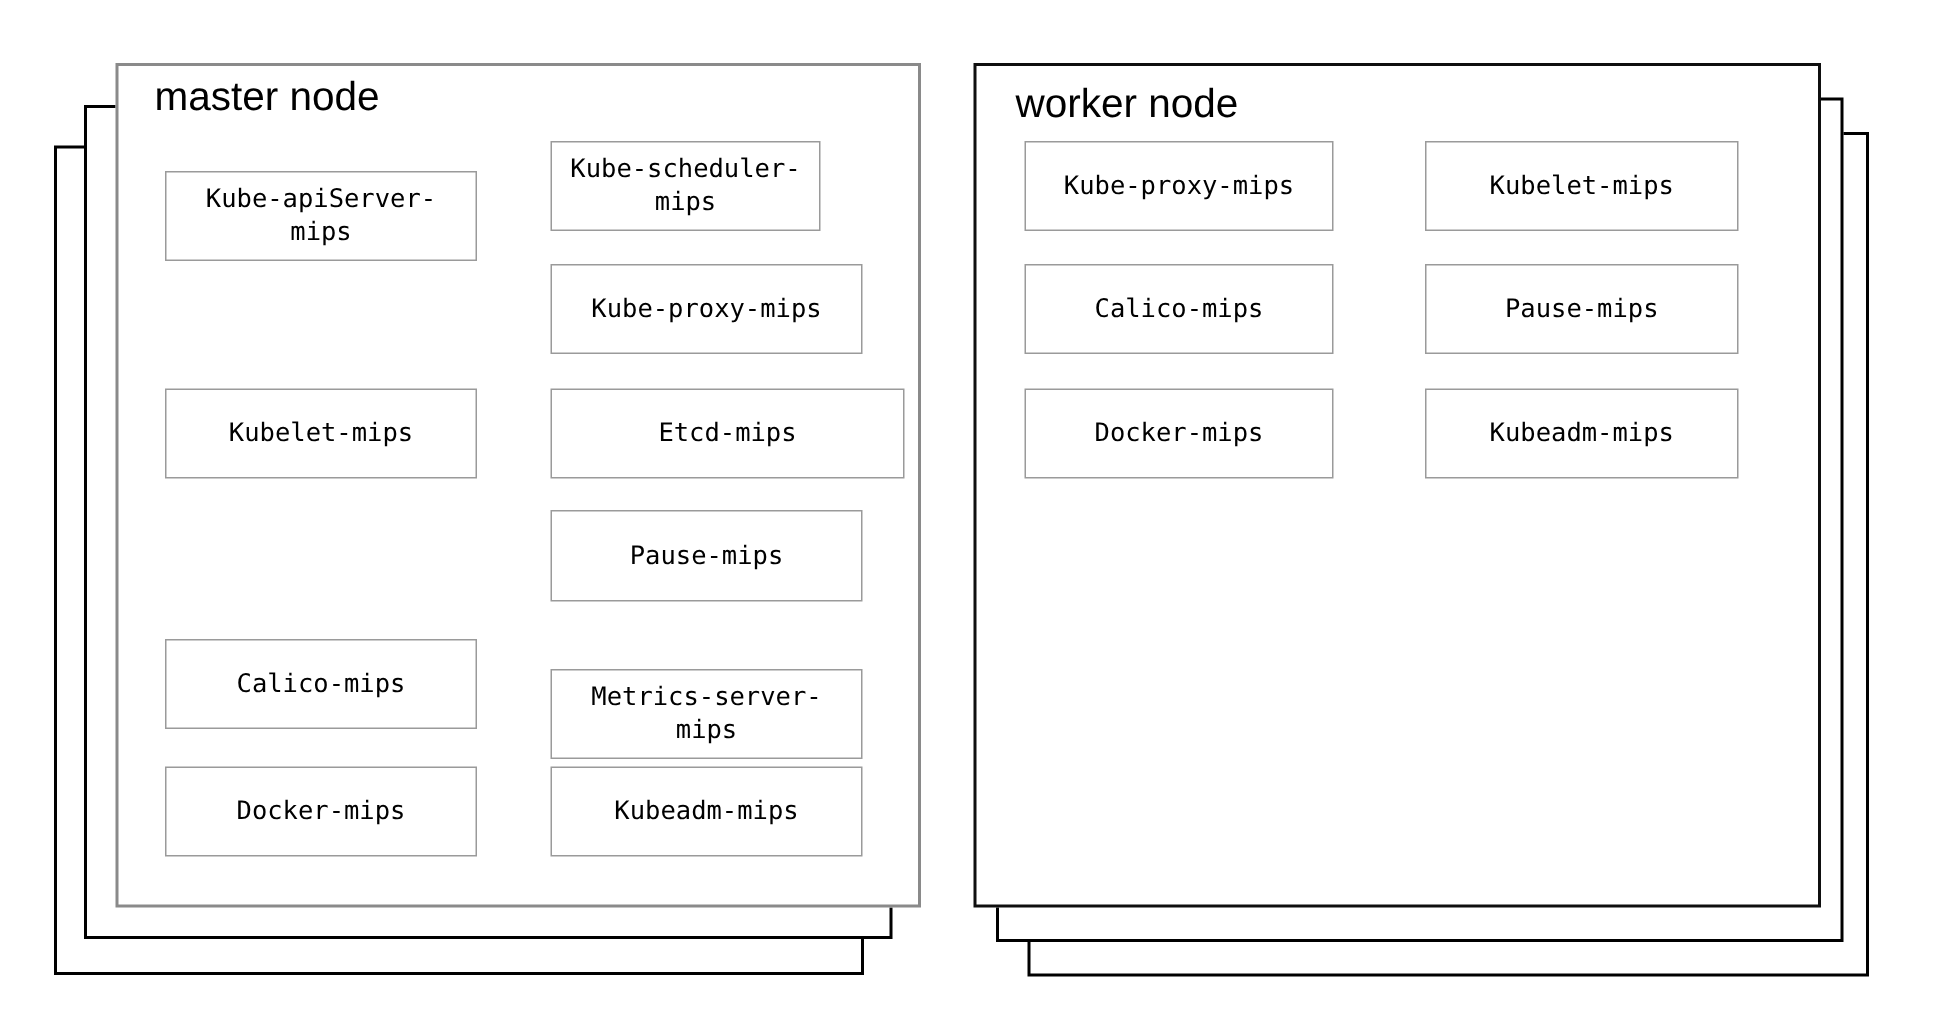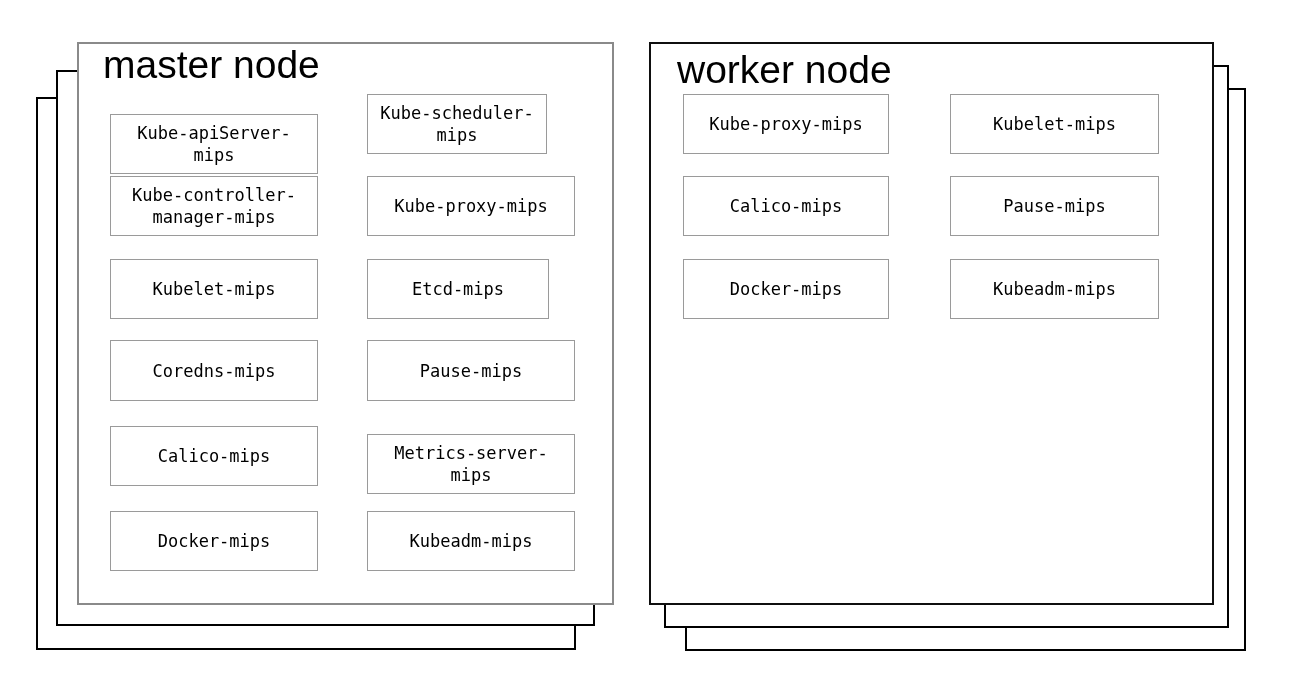--- a/index.html
+++ b/index.html
@@ -27,21 +27,21 @@
   }
   .frame.master {
     border: 2px solid var(--master-border, #8a8a8a);
   }
   .frame.worker {
     border: 2px solid var(--worker-border, #0f0f0f);
   }
   .node-title {
     position: absolute;
     font-family: "Liberation Sans", "DejaVu Sans", sans-serif;
-    font-size: 39px;
+    font-size: 27px;
     line-height: 29px;
     color: var(--text, #000000);
     white-space: nowrap;
   }
   .comp {
     position: absolute;
     background: #ffffff;
     border: 1px solid var(--comp-border, #9a9a9a);
     box-sizing: border-box;
     display: flex;
@@ -61,33 +61,30 @@
 <div class="canvas">
 
   <div class="stack-rect" style="left:36px; top:97px; width:540px; height:553px;"></div>
   <div class="stack-rect" style="left:56px; top:70px; width:539px; height:556px;"></div>
 
   <div class="frame master" style="left:77px; top:42px; width:537px; height:563px;">
     <div class="node-title" style="left:24px; top:6px;">master node</div>
 
     <div class="comp" style="left:31px; top:50px; width:208px; height:60px;margin-top:20px;">Kube-apiServer-
 mips</div>
-    <div class="comp" style="left:31px; top:132px; width:208px; height:60px;">Kube-controller-
-manager-mips</div>
     <div class="comp" style="left:31px; top:215px; width:208px; height:60px;">Kubelet-mips</div>
-    <div class="comp" style="left:31px; top:296px; width:208px; height:61px;">Coredns-mips</div>
     <div class="comp" style="left:31px; top:382px; width:208px; height:60px;">Calico-mips</div>
     <div class="comp" style="left:31px; top:467px; width:208px; height:60px;">Docker-mips</div>
 
     <div class="comp" style="left:288px; top:50px; width:180px; height:60px;">Kube-scheduler-
 mips</div>
     <div class="comp" style="left:288px; top:132px; width:208px; height:60px;">Kube-proxy-mips</div>
-    <div class="comp" style="left:288px; top:215px; width:182px; height:60px;">Etcd-mips</div>
+    <div class="comp" style="left:288px; top:215px; width:236px; height:60px;">Etcd-mips</div>
     <div class="comp" style="left:288px; top:296px; width:208px; height:61px;">Pause-mips</div>
-    <div class="comp" style="left:288px; top:390px; width:208px; height:60px;">Metrics-server-
+    <div class="comp" style="left:288px; top:402px; width:208px; height:60px;">Metrics-server-
 mips</div>
     <div class="comp" style="left:288px; top:467px; width:208px; height:60px;">Kubeadm-mips</div>
   </div>
 
   <div class="stack-rect" style="left:685px; top:88px; width:561px; height:563px;"></div>
   <div class="stack-rect" style="left:664px; top:65px; width:565px; height:563px;"></div>
 
   <div class="frame worker" style="left:649px; top:42px; width:565px; height:563px;">
     <div class="node-title" style="left:26px; top:11px;">worker node</div>
 

